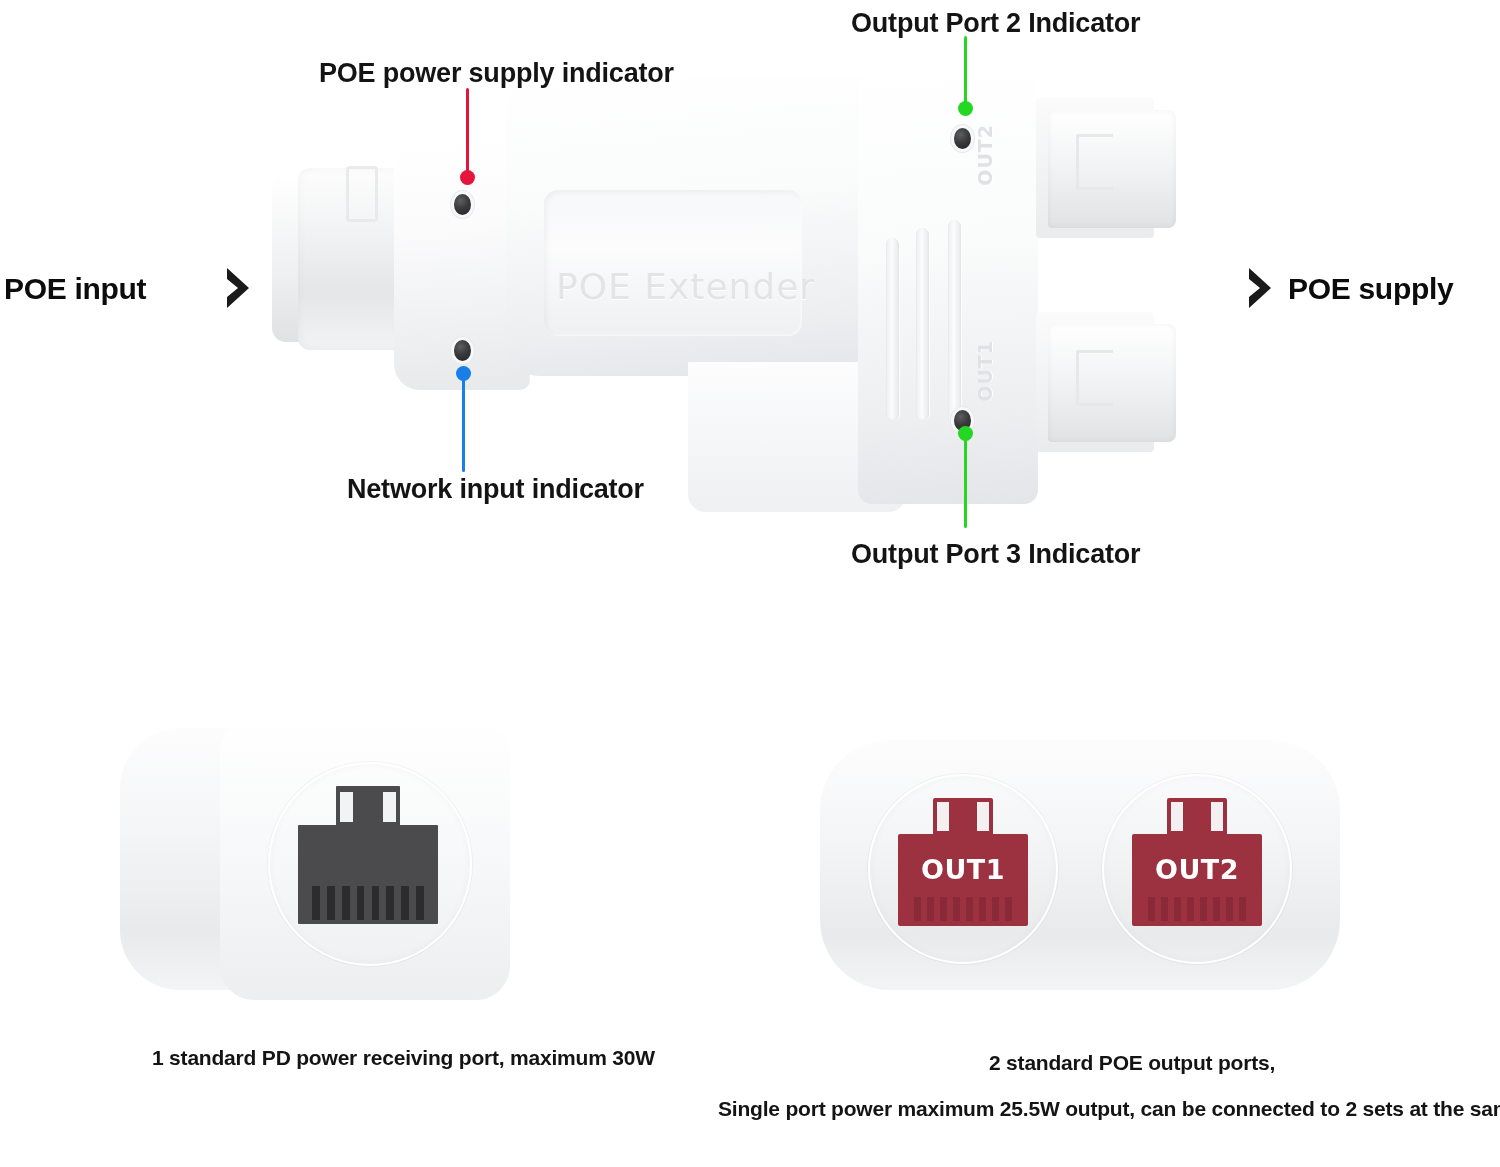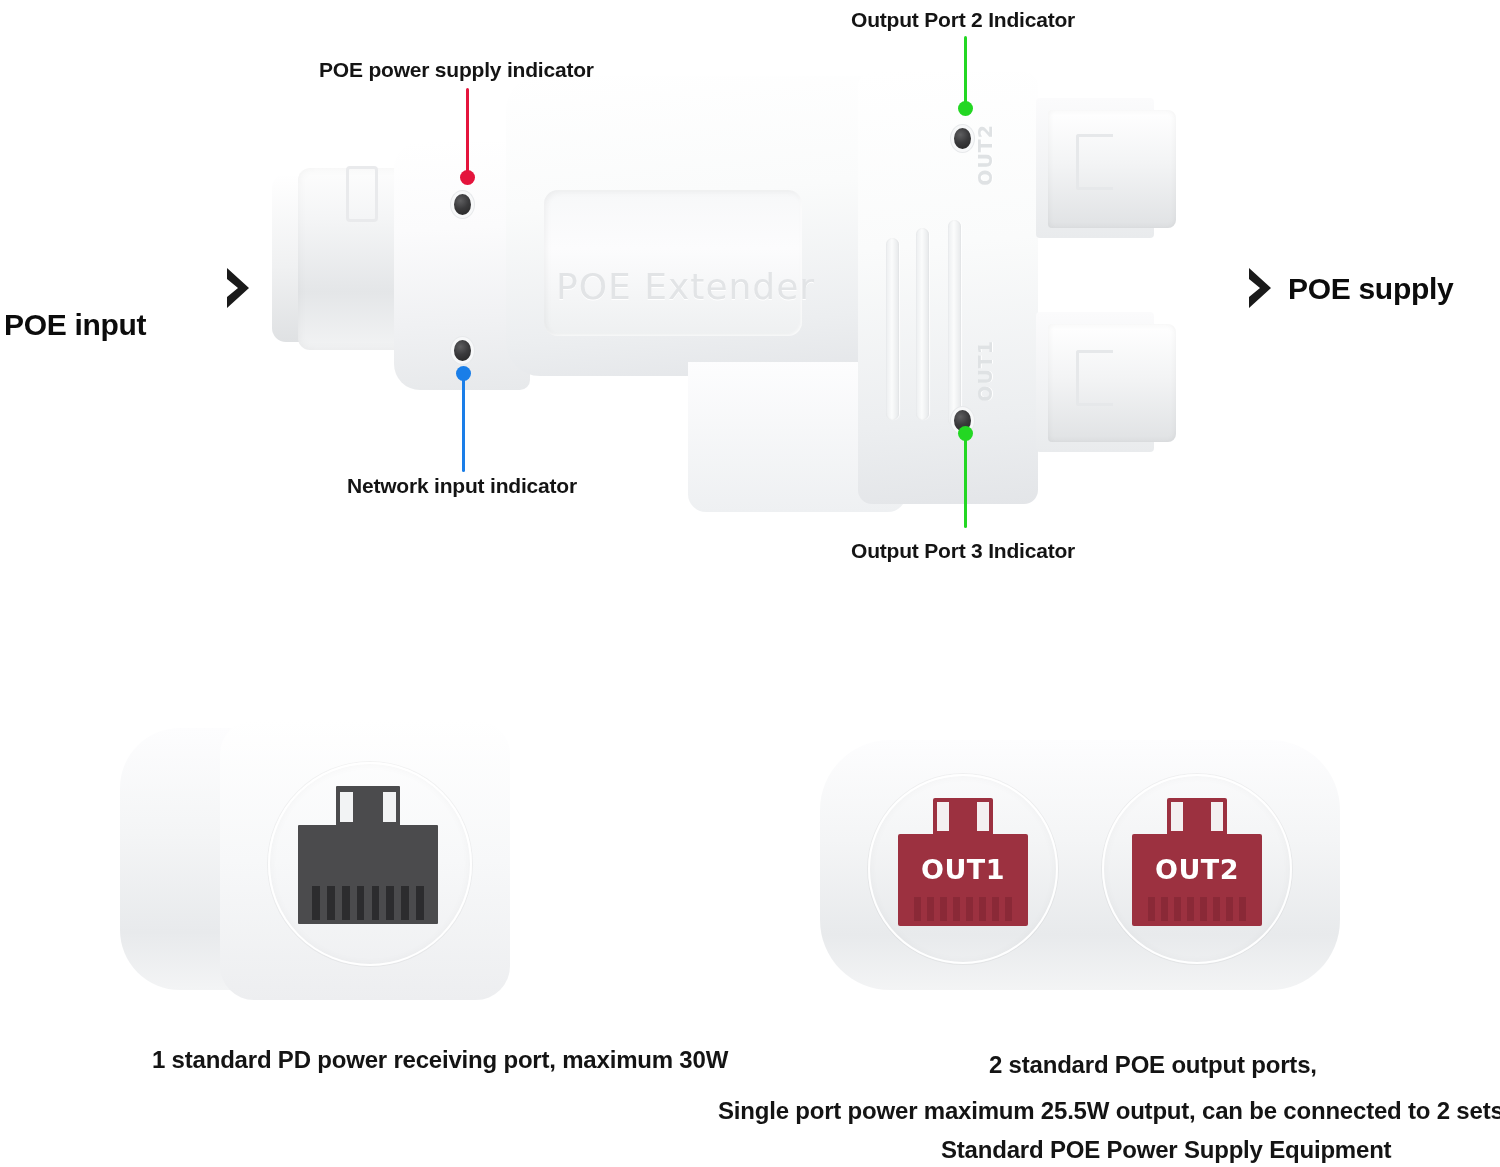--- a/index.html
+++ b/index.html
@@ -2,21 +2,21 @@
 <html><head>
 <meta charset="utf-8">
 <style>
   html,body{margin:0;padding:0;background:#ffffff;}
   body{width:1500px;height:1167px;position:relative;overflow:hidden;
        font-family:"Liberation Sans",sans-serif;color:#111;}
 
   .stage{position:absolute;inset:0;}
 
   
-  .callout{position:absolute;font-weight:bold;font-size:21px;
+  .callout{position:absolute;font-weight:bold;font-size:27px;
            letter-spacing:-0.2px;color:#141414;white-space:nowrap;}
 
   .side-label{position:absolute;font-weight:bold;font-size:30px;color:#0c0c0c;
               white-space:nowrap;letter-spacing:-0.3px;}
 
   .chevron{position:absolute;width:34px;height:48px;}
 
   
   .leader{position:absolute;width:3px;border-radius:2px;}
   .dot{position:absolute;width:15px;height:15px;border-radius:50%;}
@@ -99,21 +99,21 @@
         background:#9c3140;border-radius:2px;}
   .rj-red .rn{position:absolute;top:3%;width:9%;height:23%;background:#f4eff0;}
   .rj-red .rlabel{position:absolute;left:0;top:44%;width:100%;text-align:center;
         color:#ffffff;font-weight:bold;font-size:27px;letter-spacing:.5px;
         font-family:"DejaVu Sans",sans-serif;}
   .rpins{position:absolute;bottom:5%;left:12%;width:76%;height:26%;
         display:flex;justify-content:space-between;opacity:.55;}
   .rpins i{display:block;width:7%;height:100%;background:#7d2331;}
 
   
-  .caption{position:absolute;font-weight:bold;font-size:24px;color:#141414;
+  .caption{position:absolute;font-weight:bold;font-size:21px;color:#141414;
         white-space:nowrap;letter-spacing:-0.2px;}
 </style>
 </head>
 <body>
 
 <div class="stage">
 
   <div id="upper-device">
 
     <div class="barrel-cap" style="left:14px;top:112px;width:46px;height:168px;"></div>
@@ -164,21 +164,21 @@
   <div class="dot" style="left:958px;top:426px;background:#23d723;"></div>
 
   <div class="callout" style="left:311px;top:58px;margin-left:8px;">POE power supply indicator</div>
 
   <div class="callout" style="left:851px;top:8px;">Output Port 2 Indicator</div>
 
   <div class="callout" style="left:347px;top:474px;">Network input indicator</div>
 
   <div class="callout" style="left:851px;top:539px;">Output Port 3 Indicator</div>
 
-  <div class="side-label" style="left:4px;top:272px;margin-top:36px;">POE input</div>
+  <div class="side-label" style="left:4px;top:272px;">POE input</div>
   <svg class="chevron" viewBox="0 0 34 48" style="left:222px;top:264px;">
     <path d="M5 4 L27 24 L5 44 L5 33 L16 24 L5 15 Z" fill="#1a1a1a"></path>
   </svg>
 
   <svg class="chevron" viewBox="0 0 34 48" style="left:1244px;top:264px;">
     <path d="M5 4 L27 24 L5 44 L5 33 L16 24 L5 15 Z" fill="#1a1a1a"></path>
   </svg>
   <div class="side-label" style="left:1288px;top:272px;">POE supply</div>
 
   <div id="lower-left">
@@ -246,15 +246,14 @@
             <i></i>
             <i></i>
         </div>
       </div>
       <div class="rlabel">OUT2</div>
     </div>
   </div>
 
   <div class="caption" style="left:989px;top:1051px;">2 standard POE output ports,</div>
   <div class="caption" style="left:718px;top:1097px;">Single port power maximum 25.5W output, can be connected to 2 sets at the same time</div>
-  <div class="caption" style="left:941px;top:1136px;">Standard POE Power Supply Equipment</div>
 
 </div>
 
 </body></html>

